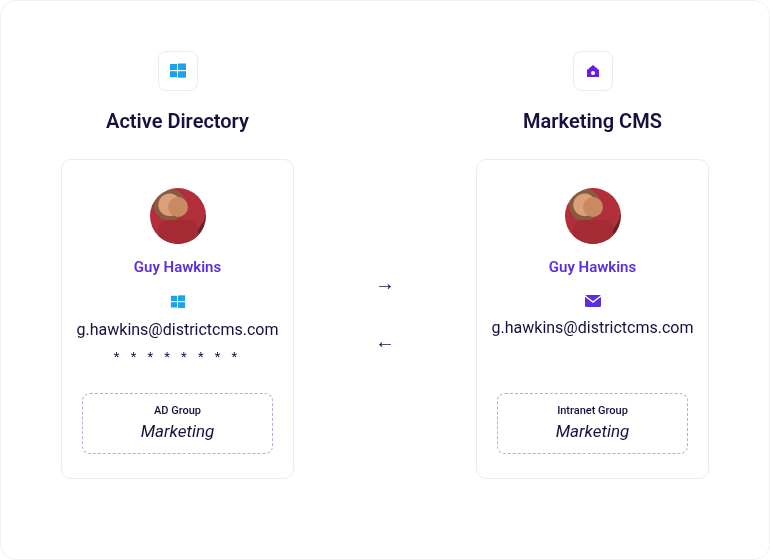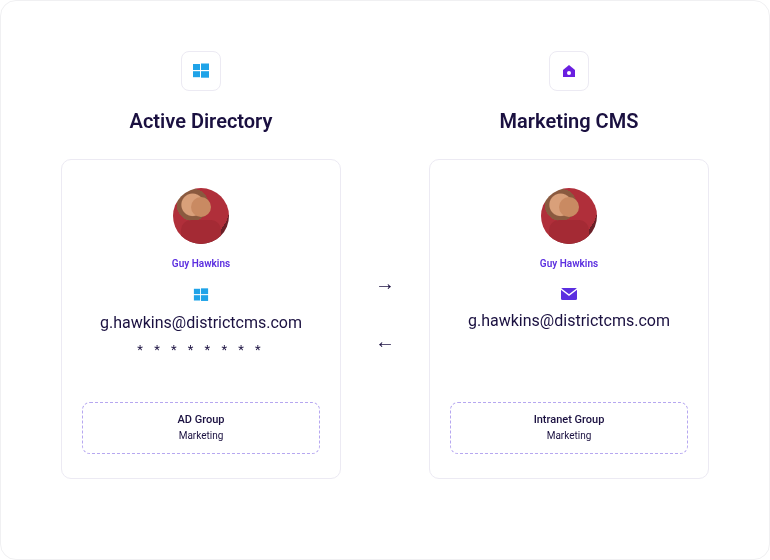--- a/index.html
+++ b/index.html
@@ -18,21 +18,21 @@
     height: 560px;
     border: 1px solid #f0f0f2;
     border-radius: 16px;
     position: relative;
     padding: 50px 60px;
     display: flex;
     justify-content: space-between;
     align-items: flex-start;
   }
   .col {
-    width: 280px;
+    width: 233px;
     display: flex;
     flex-direction: column;
     align-items: center;
   }
   .icon-tile {
     width: 40px;
     height: 40px;
     border: 1px solid #eceaf3;
     border-radius: 8px;
     display: flex;
@@ -78,21 +78,21 @@
   .avatar::after {
     content: "";
     position: absolute;
     bottom: 0; left: 8px; right: 8px; height: 24px;
     background: #a42a34;
     border-radius: 10px 10px 0 0;
   }
   .name {
     color: #5b2ee0;
     font-weight: 600;
-    font-size: 10px;
+    font-size: 15px;
     margin-bottom: 18px;
   }
   .mini-icon {
     margin-bottom: 10px;
     display:flex; align-items:center; justify-content:center;
   }
   .email {
     font-size: 16px;
     color: #1a1040;
     margin-bottom: 10px;
@@ -113,22 +113,23 @@
     margin-top: auto;
   }
   .role-label {
     font-size: 11px;
     color: #1a1040;
     font-weight: 500;
     margin-bottom: 4px;
     text-align: center;
   }
   .role-value {
-    font-size: 10px;
-    color: #1a1040;
+    font-size: 17px;
+    color: #1a1040;
+    font-style: italic;
   }
   .arrows {
     position: absolute;
     left: 50%;
     top: 270px;
     transform: translateX(-50%);
     display: flex;
     flex-direction: column;
     gap: 34px;
     align-items: center;

